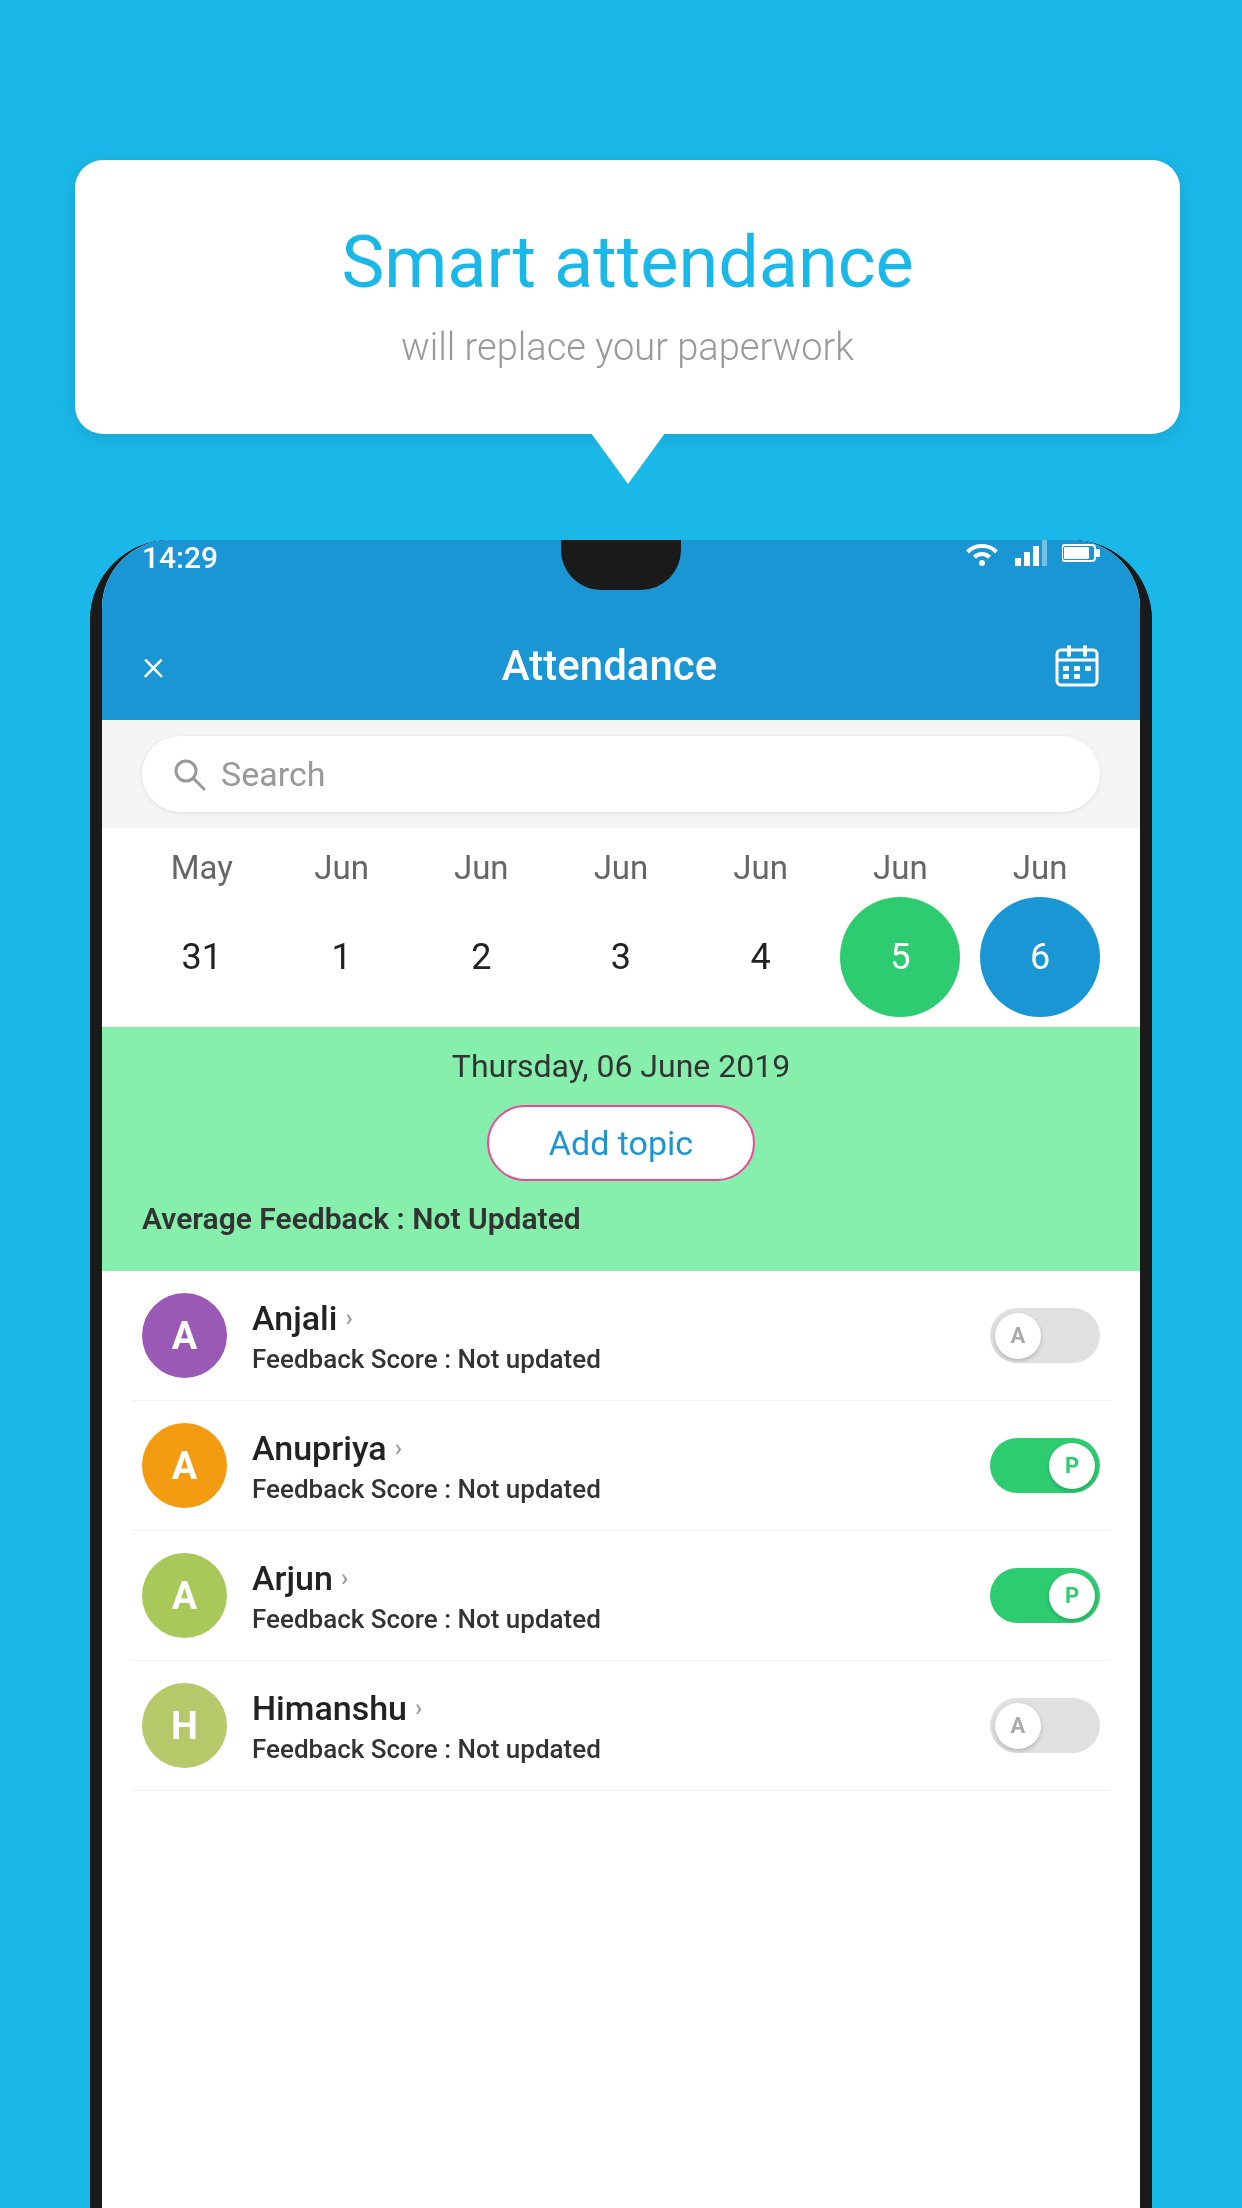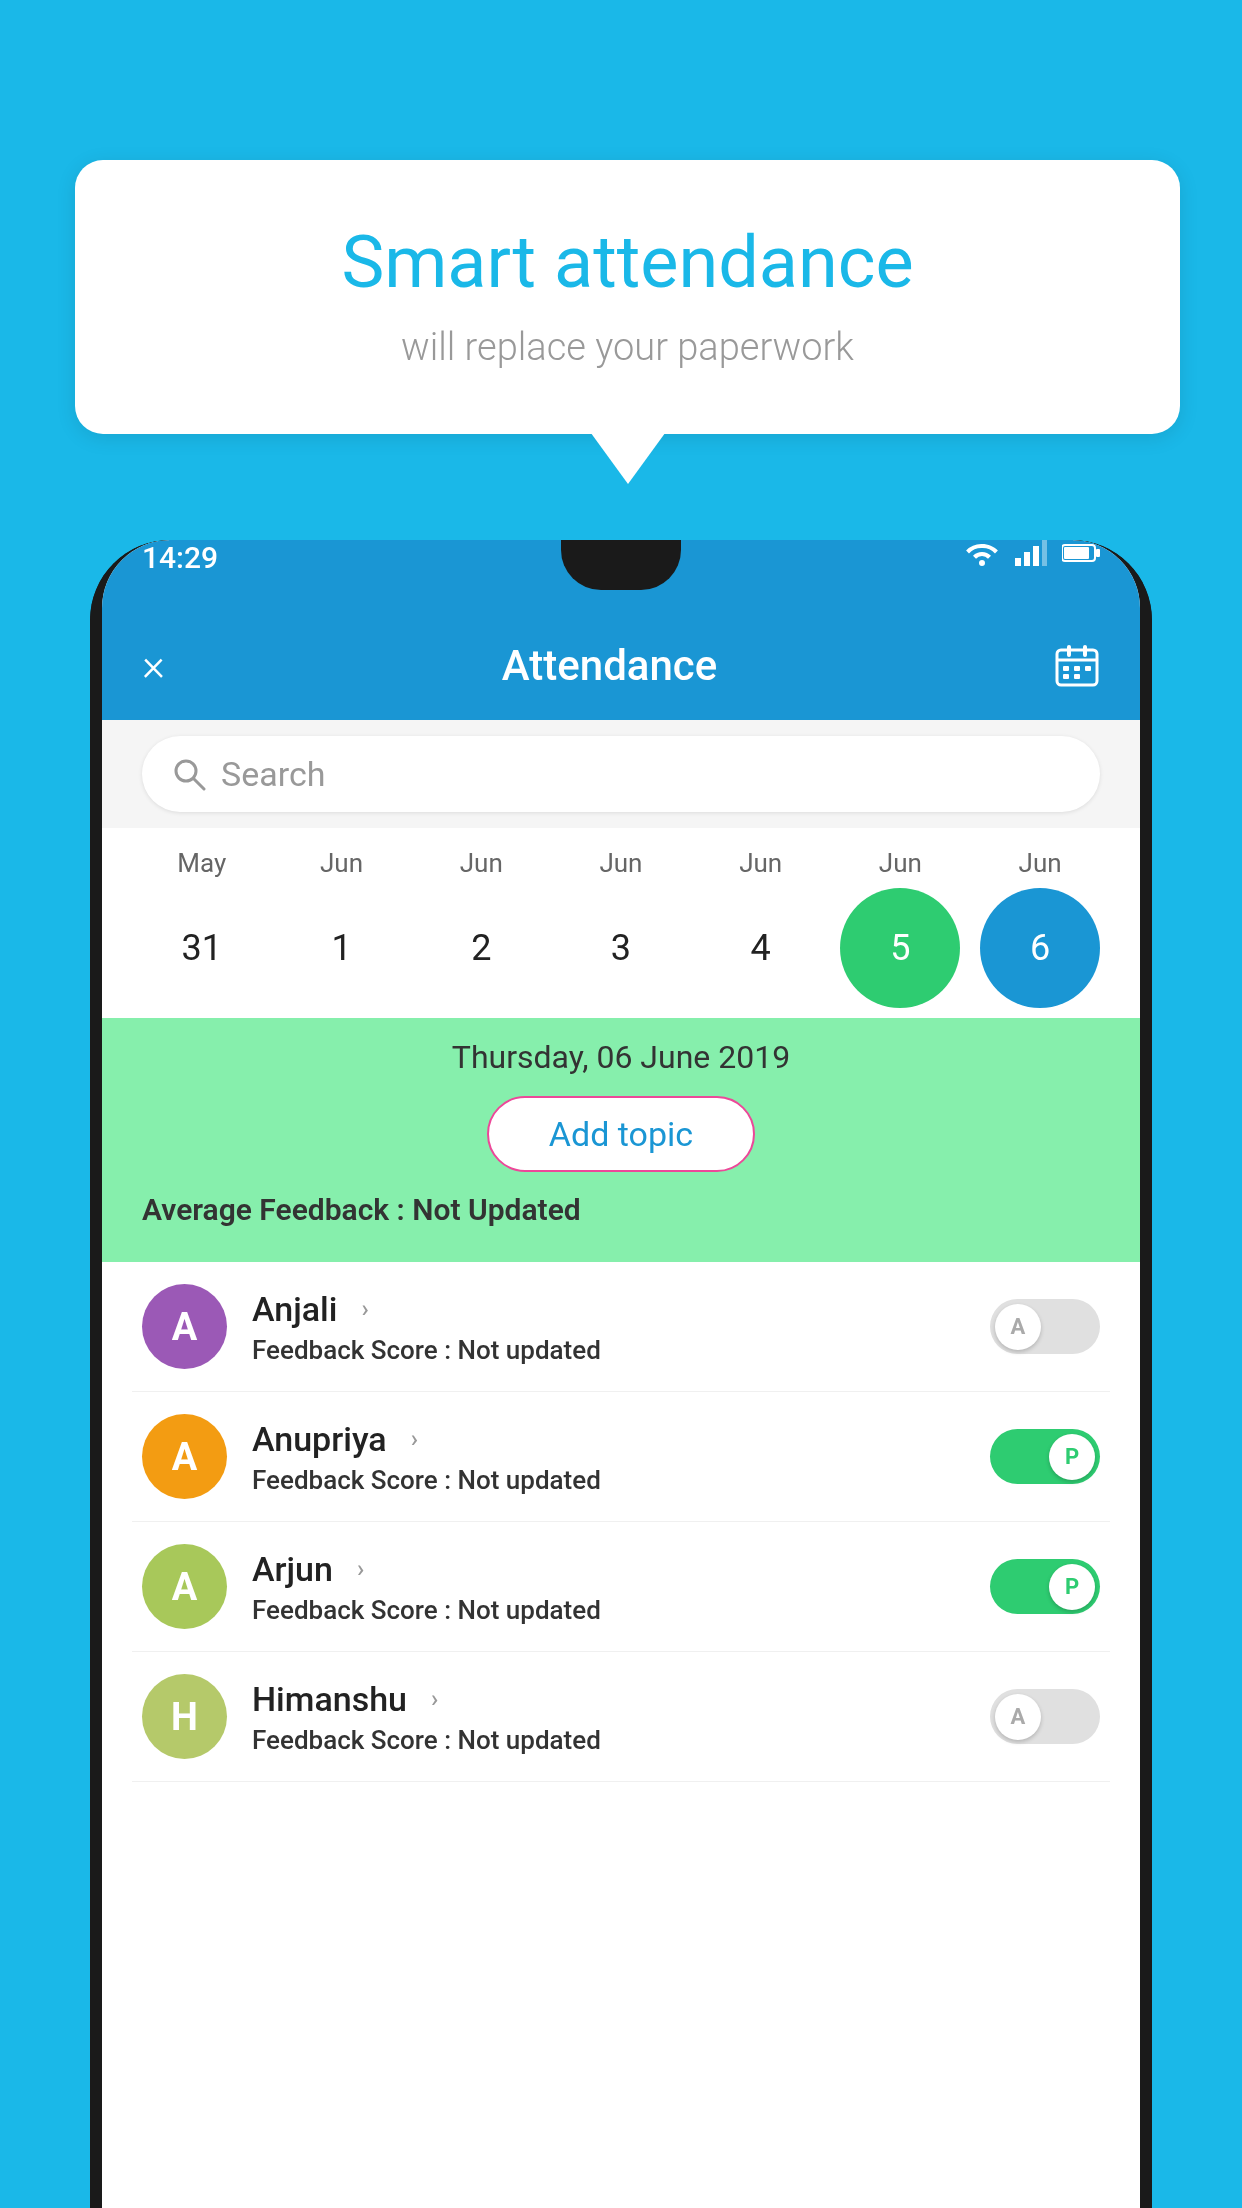--- a/index.html
+++ b/index.html
@@ -165,21 +165,21 @@
       background: white;
     }
 
     .month-row {
       display: flex;
       justify-content: space-around;
       margin-bottom: 10px;
     }
 
     .month-label {
-      font-size: 26px;
+      font-size: 33px;
       color: #666;
       width: 120px;
       text-align: center;
     }
 
     .date-row {
       display: flex;
       justify-content: space-around;
       align-items: center;
     }
@@ -275,21 +275,21 @@
     .student-info {
       flex: 1;
     }
 
     .student-name {
       font-size: 34px;
       font-weight: 500;
       color: #222;
       display: flex;
       align-items: center;
-      gap: 24px;
+      gap: 8px;
       margin-bottom: 6px;
     }
 
     .chevron {
       font-size: 24px;
       color: #999;
     }
 
     .feedback-score {
       font-size: 26px;

